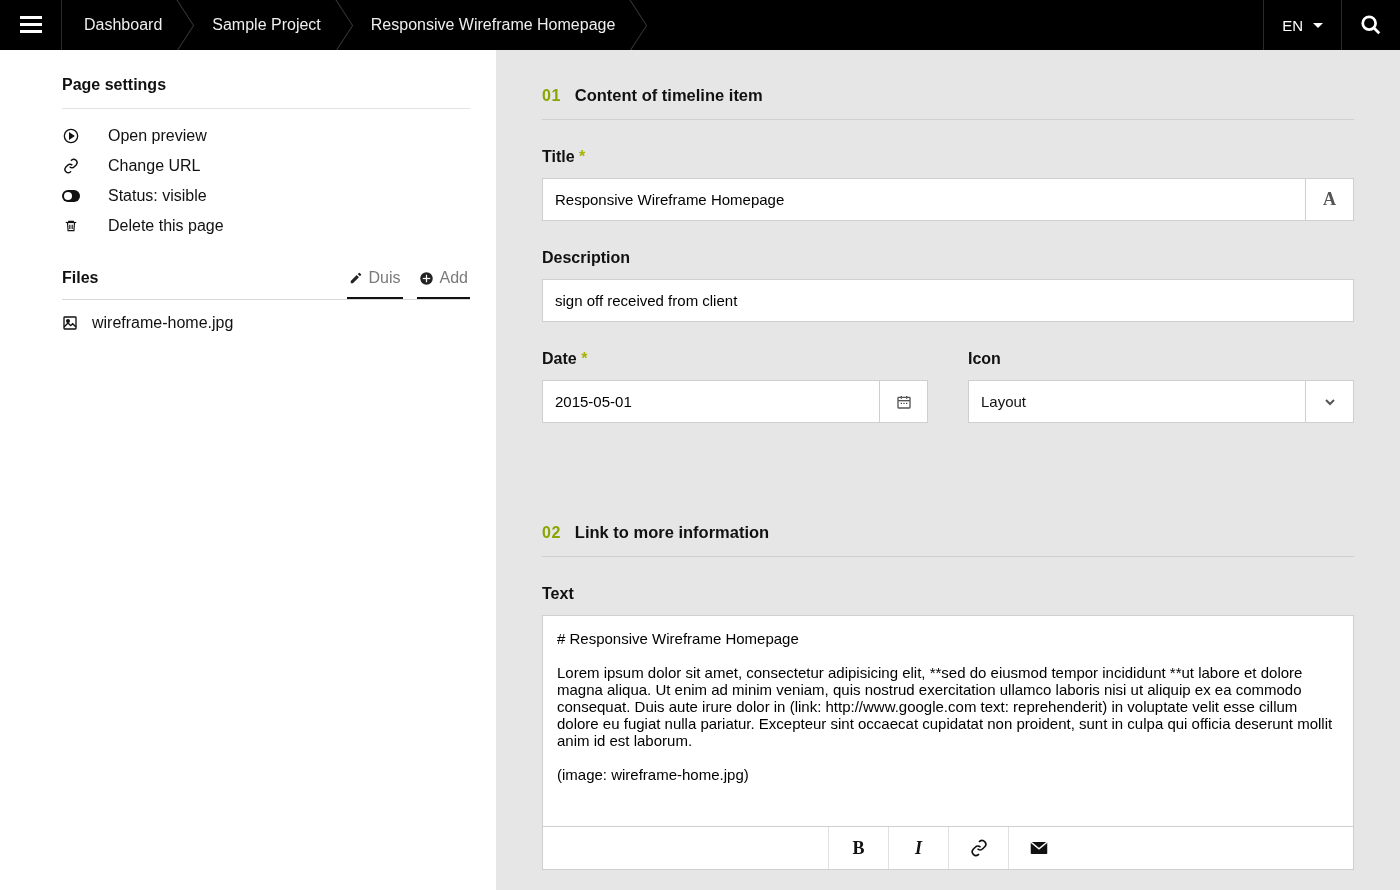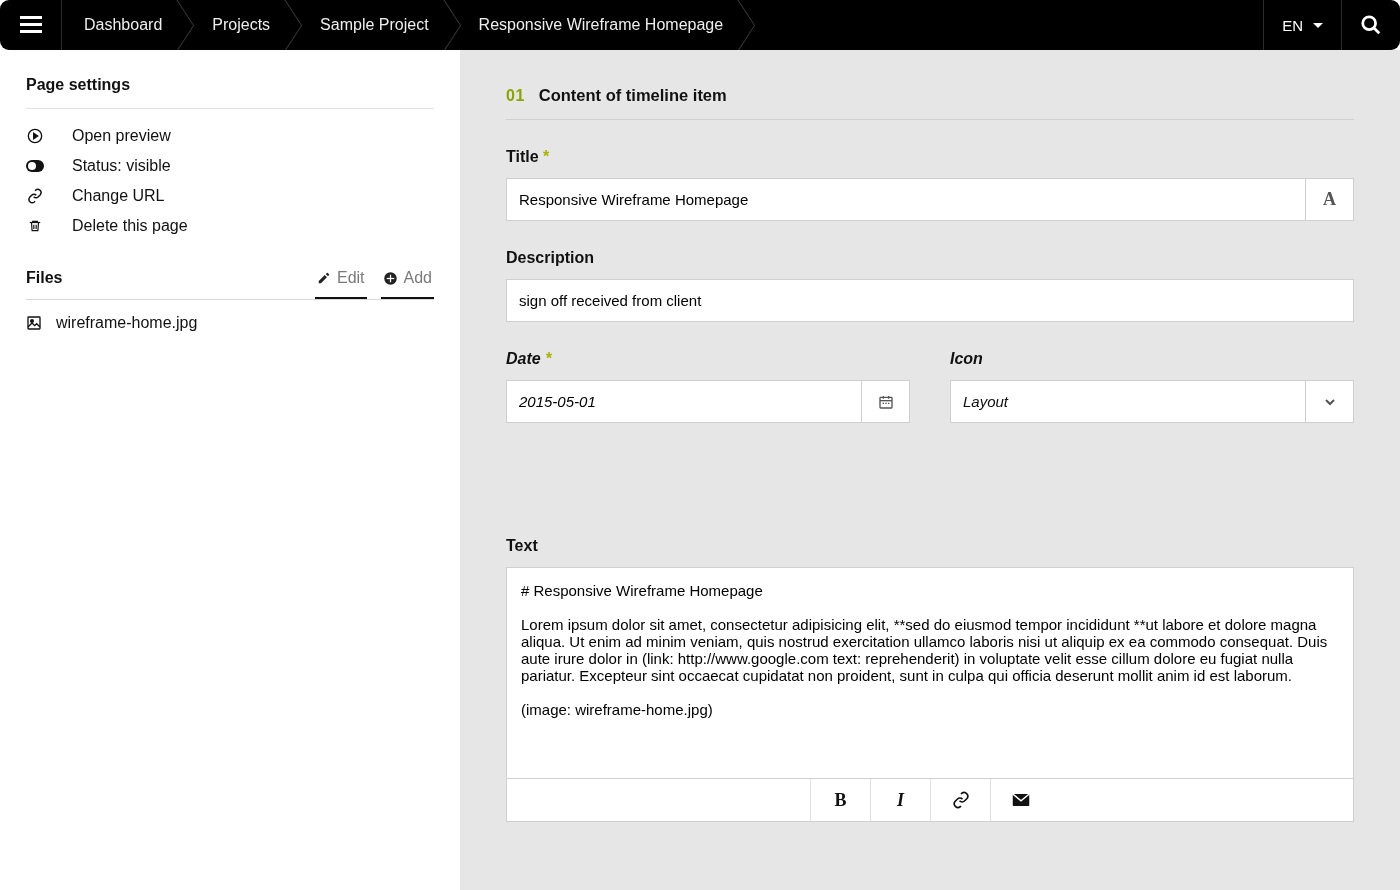--- a/index.html
+++ b/index.html
@@ -11,21 +11,20 @@
   background: #fff;
 }
 
 
 .topbar {
   background: #000;
   color: #fff;
   height: 50px;
   display: flex;
   align-items: stretch;
-  border-radius: 9px;
 }
 .topbar .hamburger {
   width: 62px;
   display: flex;
   align-items: center;
   justify-content: center;
   border-right: 1px solid #2a2a2a;
   cursor: pointer;
 }
 .topbar .breadcrumbs {
@@ -85,20 +84,21 @@
   align-items: center;
   justify-content: center;
   cursor: pointer;
 }
 
 
 .app {
   display: flex;
   height: calc(100% - 50px);
   min-height: 0;
+  margin-left: 36px;
 }
 .sidebar {
   width: 460px;
   background: #fff;
   padding: 26px 26px 0 26px;
   overflow-y: auto;
 }
 .main {
   flex: 1;
   background: #e6e6e6;
@@ -162,21 +162,21 @@
   display: flex;
   align-items: baseline;
   gap: 14px;
   padding: 14px 0 14px 0;
   border-bottom: 1px solid #cfcfcf;
 }
 .section-head .num { color: #8aa500; font-weight: 600; font-size: 16px; letter-spacing: .5px;}
 .section-head .ttl { font-weight: 700; font-size: 16.5px; }
 
 .field { margin-top: 28px; }
-.row { display: flex; gap: 40px; font-style: italic; }
+.row { display: flex; gap: 40px; }
 .row .field { flex: 1; }
 .flabel {
   font-weight: 700;
   font-size: 16px;
   margin-bottom: 12px;
   display: block;
 }
 .flabel .req { color: #a7b200; font-weight: 700; }
 .control {
   display: flex;
@@ -235,23 +235,20 @@
         <rect width="22" height="3" fill="#fff"></rect>
         <rect y="7" width="22" height="3" fill="#fff"></rect>
         <rect y="14" width="22" height="3" fill="#fff"></rect>
       </svg>
   </div>
   <div class="breadcrumbs">
     <div class="crumb">
         <span>Dashboard</span>
       </div>
     <div class="crumb">
-        <span>Projects</span>
-      </div>
-    <div class="crumb">
         <span>Sample Project</span>
       </div>
     <div class="crumb">
         <span>Responsive Wireframe Homepage</span>
       </div>
   </div>
   <div class="right">
     <div class="lang">
       <span>EN</span>
       <span class="caret"></span>
@@ -274,35 +271,35 @@
         <span class="ico">
             <svg width="16" height="16" viewBox="0 0 24 24" fill="none" stroke="#111" stroke-width="2">
               <circle cx="12" cy="12" r="10"></circle>
               <polygon points="10,8 16,12 10,16" fill="#111"></polygon>
             </svg>
           </span>
         <span>Open preview</span>
       </div>
       <div class="side-item">
         <span class="ico">
+            <svg width="16" height="16" viewBox="0 0 24 24" fill="none" stroke="#111" stroke-width="2.2">
+              <path d="M10 13a5 5 0 0 0 7 0l3-3a5 5 0 0 0-7-7l-1 1"></path>
+              <path d="M14 11a5 5 0 0 0-7 0l-3 3a5 5 0 0 0 7 7l1-1"></path>
+            </svg>
+          </span>
+        <span>Change URL</span>
+      </div>
+      <div class="side-item">
+        <span class="ico">
             <svg width="18" height="12" viewBox="0 0 18 12">
               <rect x="0" y="0" rx="6" ry="6" width="18" height="12" fill="#111"></rect>
               <circle cx="6" cy="6" r="4" fill="#fff"></circle>
             </svg>
           </span>
         <span>Status: visible</span>
-      </div>
-      <div class="side-item">
-        <span class="ico">
-            <svg width="16" height="16" viewBox="0 0 24 24" fill="none" stroke="#111" stroke-width="2.2">
-              <path d="M10 13a5 5 0 0 0 7 0l3-3a5 5 0 0 0-7-7l-1 1"></path>
-              <path d="M14 11a5 5 0 0 0-7 0l-3 3a5 5 0 0 0 7 7l1-1"></path>
-            </svg>
-          </span>
-        <span>Change URL</span>
       </div>
       <div class="side-item">
         <span class="ico">
             <svg width="14" height="16" viewBox="0 0 24 24" fill="none" stroke="#111" stroke-width="2">
               <path d="M3 6h18"></path>
               <path d="M8 6V4h8v2"></path>
               <path d="M6 6l1 14h10l1-14"></path>
               <line x1="10" y1="10" x2="10" y2="17"></line>
               <line x1="14" y1="10" x2="14" y2="17"></line>
             </svg>
@@ -310,21 +307,21 @@
         <span>Delete this page</span>
       </div>
     </div>
 
     <div class="files-head">
       <span class="lbl">Files</span>
       <span class="act">
         <svg width="14" height="14" viewBox="0 0 24 24">
             <path fill="#222" d="M3 17.25V21h3.75L17 10.75l-3.75-3.75L3 17.25zM20.7 7a1 1 0 0 0 0-1.4l-2.3-2.3a1 1 0 0 0-1.4 0L15 5.3 18.7 9 20.7 7z"></path>
           </svg>
-        <span>Edit</span>
+        <span>Duis</span>
       </span>
       <span class="act">
         <svg width="15" height="15" viewBox="0 0 24 24">
             <circle cx="12" cy="12" r="10" fill="#222"></circle>
             <rect x="11" y="6" width="2" height="12" fill="#fff"></rect>
             <rect x="6" y="11" width="12" height="2" fill="#fff"></rect>
           </svg>
         <span>Add</span>
       </span>
     </div>
@@ -392,20 +389,24 @@
             <svg width="16" height="16" viewBox="0 0 24 24" fill="none" stroke="#555" stroke-width="3">
                 <polyline points="6 9 12 15 18 9"></polyline>
               </svg>
           </div>
         </div>
       </div>
     </div>
 
     <div class="spacer"></div>
 
+    <div class="section-head">
+      <span class="num">02</span>
+      <span class="ttl">Link to more information</span>
+    </div>
 
     <div class="field">
       <label class="flabel">Text</label>
       <div class="control textarea-wrap">
         <textarea style=""># Responsive Wireframe Homepage
 
 Lorem ipsum dolor sit amet, consectetur adipisicing elit, **sed do eiusmod tempor incididunt **ut labore et dolore magna aliqua. Ut enim ad minim veniam, quis nostrud exercitation ullamco laboris nisi ut aliquip ex ea commodo consequat. Duis aute irure dolor in (link: http://www.google.com text: reprehenderit) in voluptate velit esse cillum dolore eu fugiat nulla pariatur. Excepteur sint occaecat cupidatat non proident, sunt in culpa qui officia deserunt mollit anim id est laborum.
 
 (image: wireframe-home.jpg)</textarea>
       </div>

